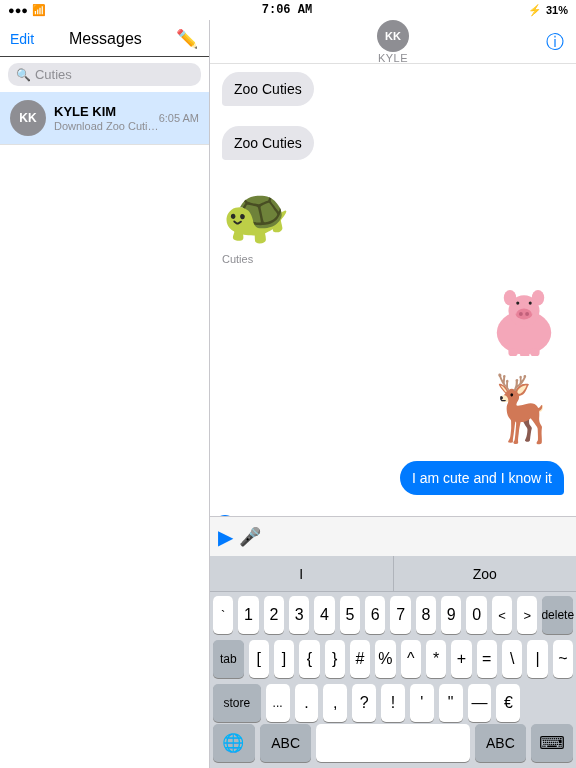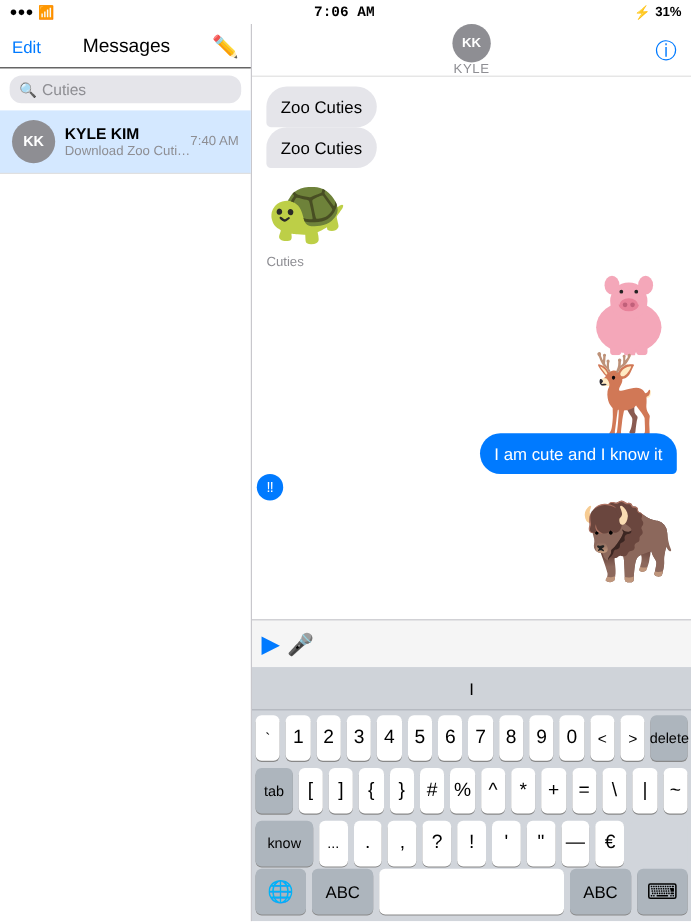--- a/index.html
+++ b/index.html
@@ -164,21 +164,21 @@
       cursor: pointer;
     }
 
     
     .messages-area {
       flex: 1;
       overflow-y: auto;
       padding: 8px 12px;
       display: flex;
       flex-direction: column;
-      gap: 0;
+      gap: 20px;
     }
 
     .bubble-row {
       display: flex;
       align-items: flex-end;
       gap: 4px;
     }
     .bubble-row.sent {
       justify-content: flex-end;
     }
@@ -368,21 +368,21 @@
     <div class="search-bar">
       <span class="search-icon-small">🔍</span>
       <span class="search-input-display">Cuties</span>
     </div>
     <div class="conversation-item">
       <div class="avatar-circle">KK</div>
       <div class="conv-details">
         <div class="conv-name">KYLE KIM</div>
         <div class="conv-preview">Download Zoo Cuties on the store!</div>
       </div>
-      <div class="conv-time">7:40 AM</div>
+      <div class="conv-time">6:05 AM</div>
     </div>
   </div>
 
   <div class="chat-panel">
 
     <div class="chat-header">
       <div class="chat-header-info">
         <div class="chat-header-avatar">KK</div>
         <div class="chat-header-name">KYLE</div>
       </div>
@@ -463,20 +463,21 @@
 
     <div class="input-bar">
       <span class="input-bar-btn">▶</span>
       <span class="mic-btn">🎤</span>
     </div>
 
     <div class="keyboard-area">
 
       <div class="keyboard-suggestions">
         <div class="suggestion">I</div>
+        <div class="suggestion">Zoo</div>
       </div>
 
       <div class="keyboard-rows">
 
         <div class="key-row">
           <div class="key" style="font-size:13px;">`</div>
           <div class="key">1</div>
           <div class="key">2</div>
           <div class="key">3</div>
           <div class="key">4</div>
@@ -503,21 +504,21 @@
           <div class="key">*</div>
           <div class="key">+</div>
           <div class="key">=</div>
           <div class="key">\</div>
           <div class="key">|</div>
           <div class="key">~</div>
         </div>
 
 
         <div class="key-row">
-          <div class="key dark xwide" style="font-size:12px;">know</div>
+          <div class="key dark xwide" style="font-size:12px;">store</div>
           <div class="key" style="font-size:12px;">...</div>
           <div class="key">.</div>
           <div class="key">,</div>
           <div class="key">?</div>
           <div class="key">!</div>
           <div class="key">'</div>
           <div class="key">"</div>
           <div class="key">—</div>
           <div class="key">€</div>
           <div class="key dark xwide" style="background:#d1d5db;box-shadow:none;"></div>

